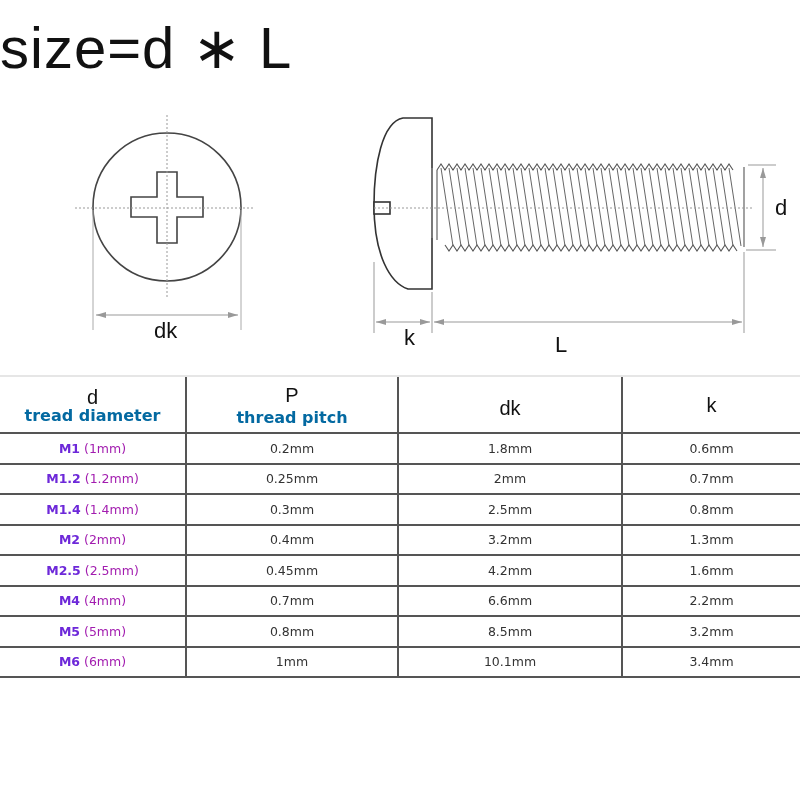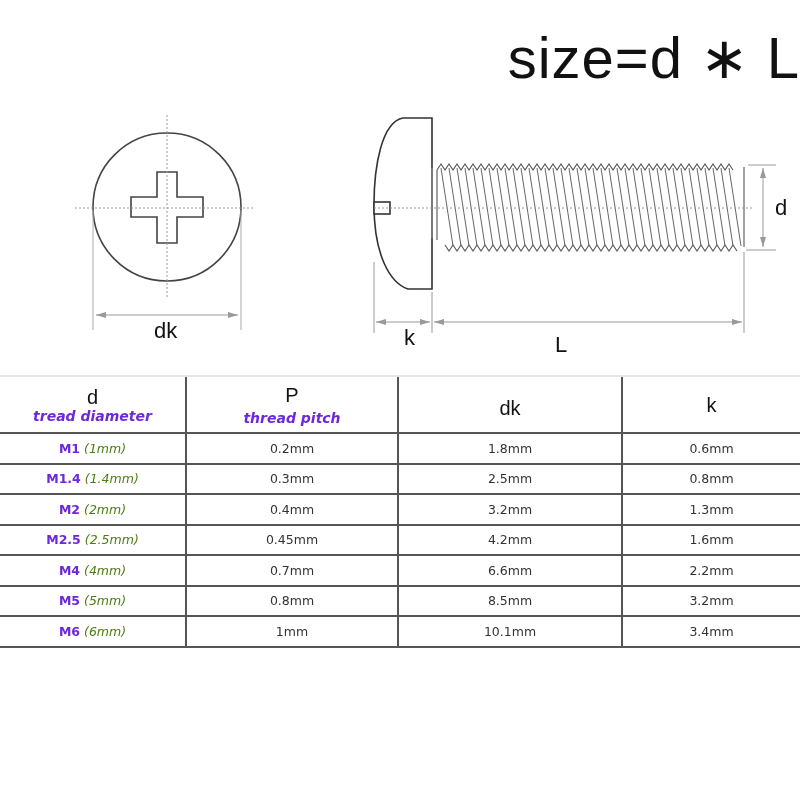--- a/index.html
+++ b/index.html
@@ -1,33 +1,33 @@
 <!DOCTYPE html>
 <html><head>
 <meta charset="utf-8">
 <style>
   html, body { margin: 0; padding: 0; background: #ffffff; }
   body { width: 800px; height: 800px; position: relative; overflow: hidden; font-family: "Liberation Sans", sans-serif; color: #1a1a1a; }
-  .title { position: absolute; left: 0; top: 24px; width: 800px; text-align: right; font-size: 58px; font-family: "Liberation Sans", sans-serif; letter-spacing: 1px; color: #111; }
+  .title { position: absolute; left: 0; top: 14px; width: 800px; text-align: left; font-size: 58px; font-family: "Liberation Sans", sans-serif; letter-spacing: 1px; color: #111; }
   .diagram { position: absolute; left: 0; top: 100px; width: 800px; height: 270px; }
   .diagram svg { position: absolute; left: 0; top: 0; }
   .dim-label { position: absolute; font-size: 22px; color: #111; font-family: "Liberation Sans", sans-serif; }
   .table-wrap { position: absolute; left: 0; top: 375px; width: 800px; }
   table { border-collapse: collapse; width: 800px; table-layout: fixed; font-family: "DejaVu Sans", sans-serif; }
   col.c1 { width: 186px; } col.c2 { width: 212px; } col.c3 { width: 224px; } col.c4 { width: 178px; }
   th, td { border-bottom: 2px solid #555; text-align: center; padding: 0; }
   th + th, td + td { border-left: 2px solid #555; }
   thead tr { height: 57px; }
   thead th { border-top: 2px solid #e6e6e6; vertical-align: middle; font-weight: normal; }
   .h-main { font-family: "Liberation Sans", sans-serif; font-size: 20px; line-height: 22px; color: #111; }
-  .h-sub { font-size: 14px; font-weight: bold; color: #6d28d9; line-height: 16px; font-style: italic; }
+  .h-sub { font-size: 16px; font-weight: bold; color: #0369a1; line-height: 16px; }
   tbody tr { height: 30.5px; }
   td { font-size: 12.5px; color: #333; }
   .m-bold { font-weight: bold; color: #6d28d9; }
-  .m-paren { color: #4d7c0f; font-style: italic; }
+  .m-paren { color: #a21caf; }
 </style>
 </head>
 <body>
 
 <div class="title">size=d ∗ L</div>
 
 <div class="diagram">
   <svg width="800" height="270" viewBox="0 100 800 270">
 
     <g stroke="#444" fill="none">
@@ -143,20 +143,26 @@
       </tr>
     </thead>
     <tbody>
       <tr>
         <td><span class="m-bold">M1</span> <span class="m-paren">(1mm)</span></td>
         <td>0.2mm</td>
         <td>1.8mm</td>
         <td>0.6mm</td>
       </tr>
       <tr>
+        <td><span class="m-bold">M1.2</span> <span class="m-paren">(1.2mm)</span></td>
+        <td>0.25mm</td>
+        <td>2mm</td>
+        <td>0.7mm</td>
+      </tr>
+      <tr>
         <td><span class="m-bold">M1.4</span> <span class="m-paren">(1.4mm)</span></td>
         <td>0.3mm</td>
         <td>2.5mm</td>
         <td>0.8mm</td>
       </tr>
       <tr>
         <td><span class="m-bold">M2</span> <span class="m-paren">(2mm)</span></td>
         <td>0.4mm</td>
         <td>3.2mm</td>
         <td>1.3mm</td>

